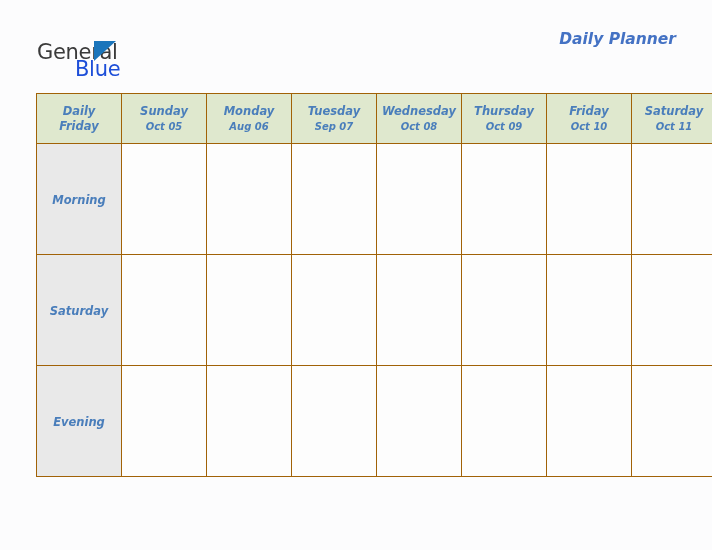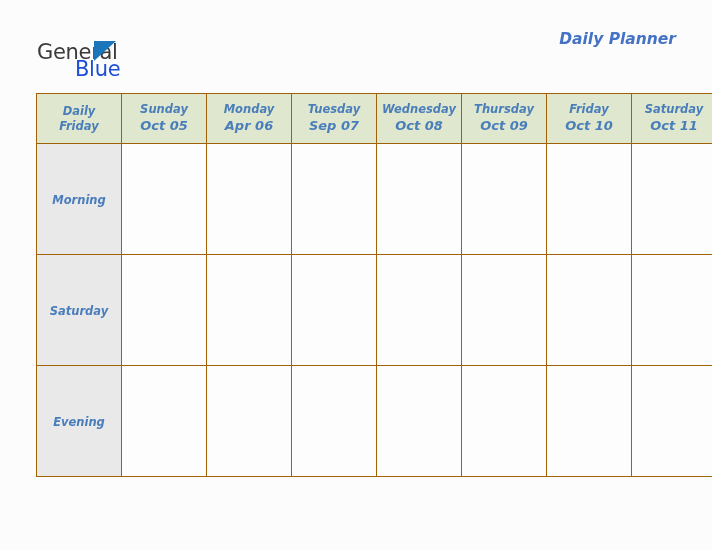--- a/index.html
+++ b/index.html
@@ -117,21 +117,21 @@
     font-style: italic;
     font-weight: bold;
     font-size: 11.5px;
     color: #4a7ebb;
     line-height: 1.25;
   }
   .hdr-daydate {
     display: block;
     font-family: "DejaVu Sans", sans-serif;
     font-style: italic;
-    font-size: 13px;
+    font-size: 10px;
     color: #4a7ebb;
     line-height: 1.3;
     margin-top: 1px;
   }
   .hdr-corner .hdr-dayname {
     font-size: 11.5px;
   }
 
   
   .row-label {
@@ -178,21 +178,21 @@
       <th class="hdr-cell hdr-corner row-label-head" style="width:80px;">
         <span class="hdr-dayname">Daily</span>
         <span class="hdr-dayname">Friday</span>
       </th>
       <th class="hdr-cell col-day">
         <span class="hdr-dayname">Sunday</span>
         <span class="hdr-daydate">Oct 05</span>
       </th>
       <th class="hdr-cell col-day">
         <span class="hdr-dayname">Monday</span>
-        <span class="hdr-daydate">Apr 06</span>
+        <span class="hdr-daydate">Aug 06</span>
       </th>
       <th class="hdr-cell col-day">
         <span class="hdr-dayname">Tuesday</span>
         <span class="hdr-daydate">Sep 07</span>
       </th>
       <th class="hdr-cell col-day">
         <span class="hdr-dayname">Wednesday</span>
         <span class="hdr-daydate">Oct 08</span>
       </th>
       <th class="hdr-cell col-day">

